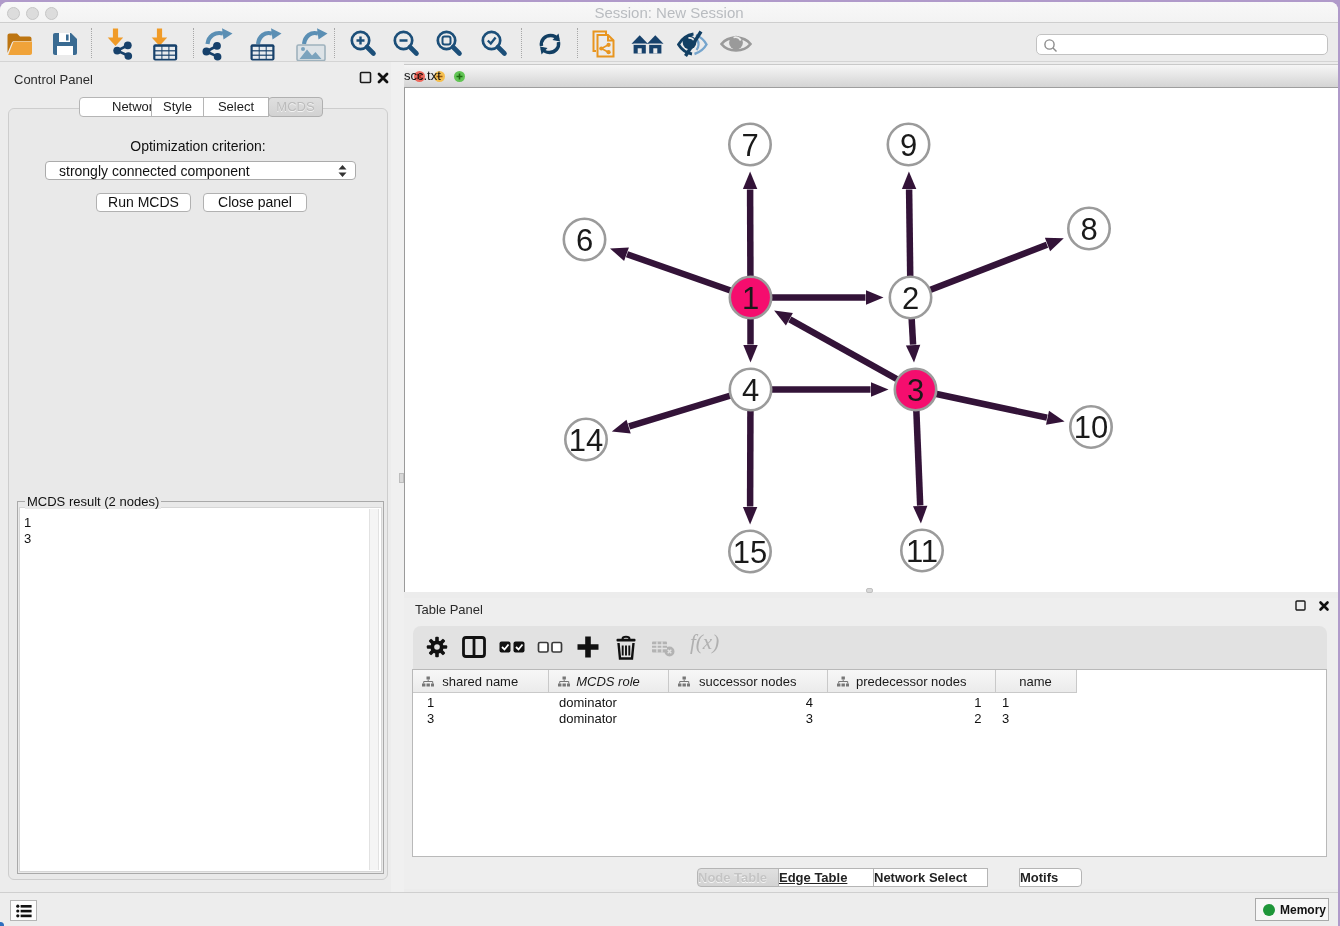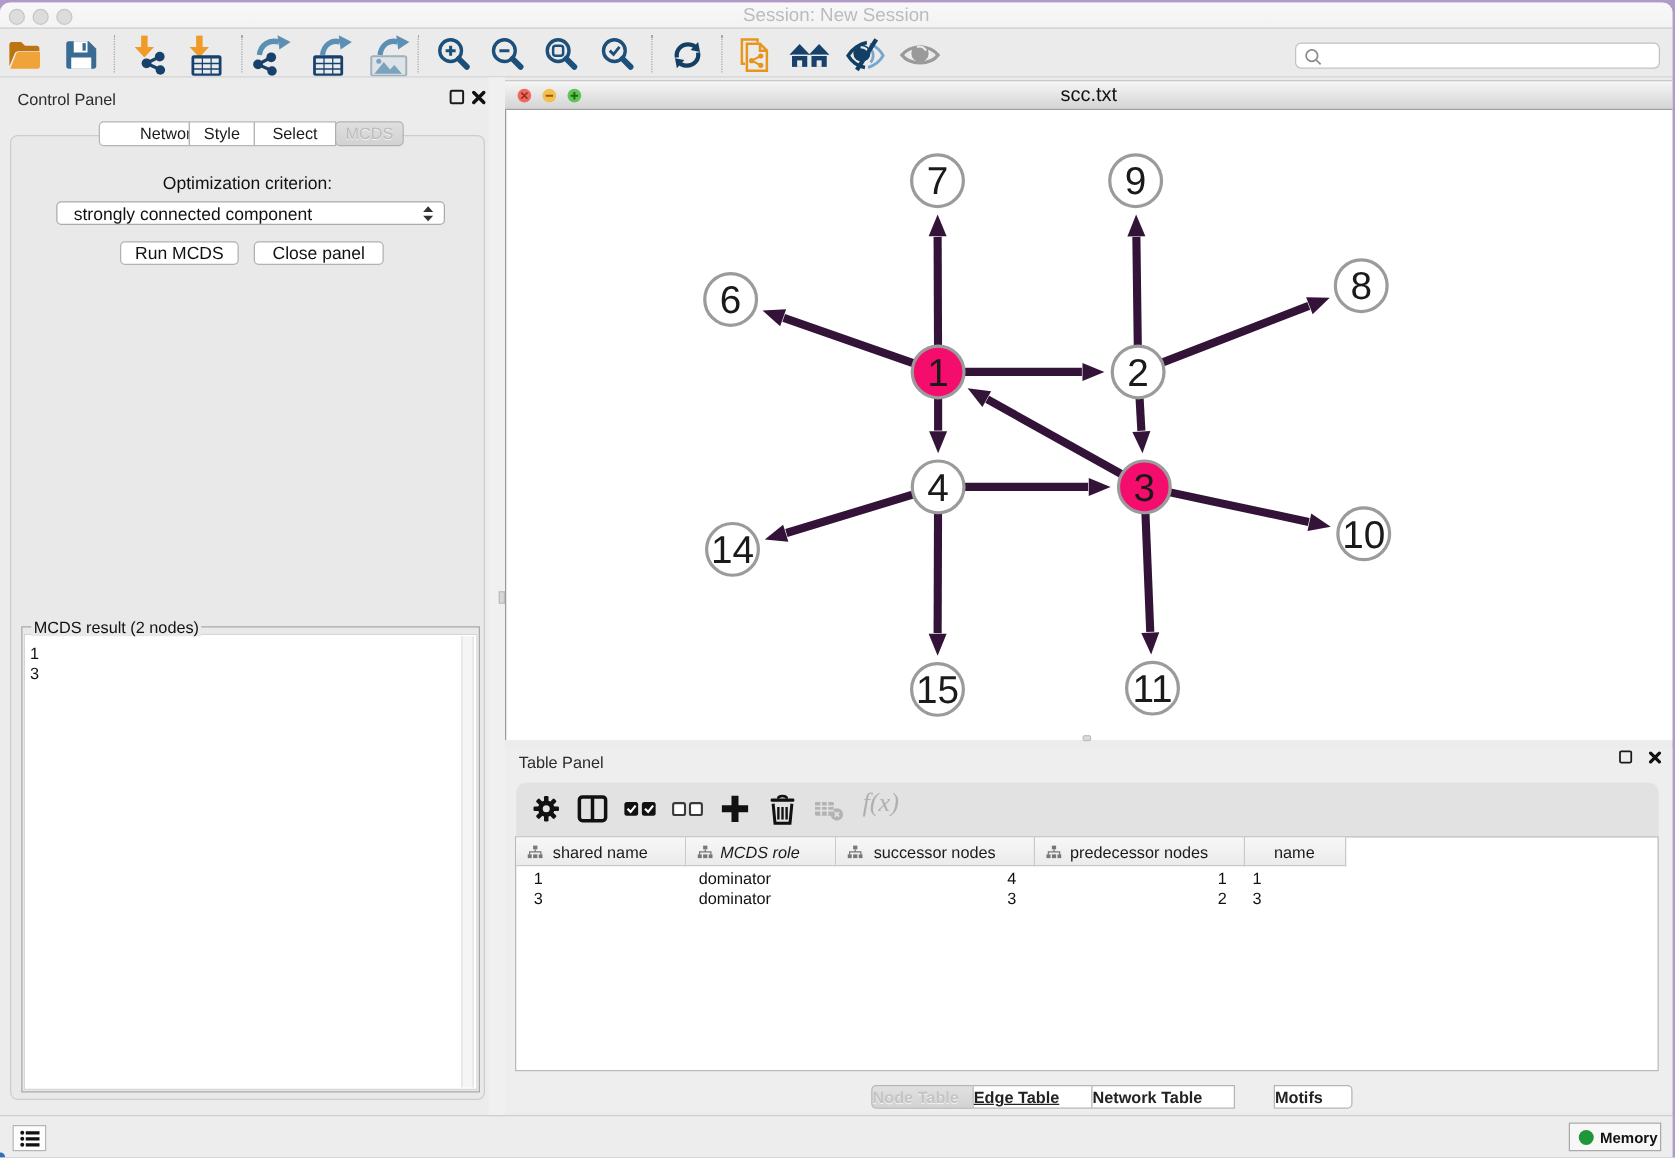--- a/index.html
+++ b/index.html
@@ -16,21 +16,21 @@
 #searchbox { position:absolute; left:1036px; top:10px; width:292px; height:21px; background:#fff; border:1px solid #c2c2c2; border-radius:5px; }
 #cp-head-t { position:absolute; left:14px; top:70px; font-size:13px; color:#2b2b2b; }
 .tab { position:absolute; z-index:5; height:20px; background:#fff; border:1px solid #b5b5b5; font-size:13px; color:#1a1a1a; text-align:center; line-height:18px; }
 .tab.sel { background:linear-gradient(#dfdfdf,#d2d2d2); color:#bcbcbc; text-shadow:0 1px 0 #f2f2f2; border-color:#b0b0b0; }
 #cp-panel { position:absolute; left:8px; top:106px; width:380px; height:772px; background:#e9e9e9; border:1px solid #cdcdcd; border-radius:6px; }
 .cbtn { position:absolute; background:#fff; border:1px solid #b1b1b1; border-radius:4px; font-size:14px; color:#111; text-align:center; }
 #mcds-box { position:absolute; left:8px; top:392px; width:367px; height:373px; border:1px solid #a9a9a9; }
 #mcds-inner { position:absolute; left:1px; top:5px; right:1px; bottom:1px; background:#fff; border:1px solid #d6d6d6; }
 #mcds-leg { position:absolute; left:7px; top:-8px; background:#e9e9e9; font-size:13px; color:#111; padding:0 2px; }
 #nw-title { position:absolute; left:404px; top:62px; width:934px; height:24px; background:linear-gradient(#f6f6f6,#d4d4d4); border-bottom:1px solid #9e9e9e; border-top:1px solid #c9c9c9; }
-#nw-title .t { position:absolute; left:0; right:0; top:3px; text-align:center; font-size:16px; color:#111; }
+#nw-title .t { position:absolute; left:0; right:0; top:3px; font-size:13px; color:#111; }
 .mac { position:absolute; top:6px; width:11px; height:11px; border-radius:50%; }
 .mac svg { position:absolute; left:0; top:0; }
 #nw-canvas { position:absolute; left:404px; top:86px; width:934px; height:504px; background:#fff; border-left:1px solid #9a9a9a; }
 #tp { position:absolute; left:404px; top:596px; width:934px; height:291px; background:#eeeeee; }
 #tp-title { position:absolute; left:11px; top:4px; font-size:13px; color:#2b2b2b; }
 #tp-toolbar { position:absolute; left:9px; top:28px; width:914px; height:43px; background:#e2e2e2; border-radius:8px 8px 0 0; }
 #tp-table { position:absolute; left:8px; top:71px; width:915px; height:188px; background:#fff; border:1px solid #b9b9b9; }
 .th { position:absolute; top:0; height:23px; background:linear-gradient(#f7f7f7,#ebebeb); border-right:1px solid #c9c9c9; border-bottom:1px solid #c9c9c9; font-size:13px; color:#1a1a1a; text-align:center; line-height:23px; }
 .td { position:absolute; font-size:13px; color:#111; height:16px; white-space:nowrap; }
 .btab { position:absolute; height:19px; background:#fff; border:1px solid #b5b5b5; font-size:13px; font-weight:bold; color:#222; line-height:17px; }
@@ -416,21 +416,21 @@
       <div class="td" style="left:415px; top:25px; width:153.5px; text-align:right;">1</div>
       <div class="td" style="left:589px; top:25px;">1</div>
       <div class="td" style="left:14px; top:41px;">3</div>
       <div class="td" style="left:146px; top:41px;">dominator</div>
       <div class="td" style="left:255px; top:41px; width:145px; text-align:right;">3</div>
       <div class="td" style="left:415px; top:41px; width:153.5px; text-align:right;">2</div>
       <div class="td" style="left:589px; top:41px;">3</div>
     </div>
     <div class="btab sel" style="left:293px; top:270px; width:82px; border-radius:4px 0 0 4px;">Node Table</div>
     <div class="btab" style="left:374px; top:270px; width:96px;text-decoration:underline;">Edge Table</div>
-    <div class="btab" style="left:469px; top:270px; width:115px;">Network Table</div>
+    <div class="btab" style="left:469px; top:270px; width:115px;">Network Select</div>
     <div class="btab" style="left:615px; top:270px; width:63px; border-radius:0 4px 4px 0;">Motifs</div>
   </div>
   <div id="statusbar">
     <div style="position:absolute; left:-3px; bottom:-3px; width:7px; height:7px; border-radius:50%; background:#2e6fbe;"></div>
     <div style="position:absolute; left:10px; top:7px; width:27px; height:21px; background:#fdfdfd; border:1px solid #b5b5b5;">
       <svg style="position:absolute; left:5px; top:3px;" width="16" height="14">
         <g fill="#111">
             <circle cx="1.8" cy="2.2" r="1.6"></circle>
             <circle cx="1.8" cy="7" r="1.6"></circle>
             <circle cx="1.8" cy="11.8" r="1.6"></circle>

